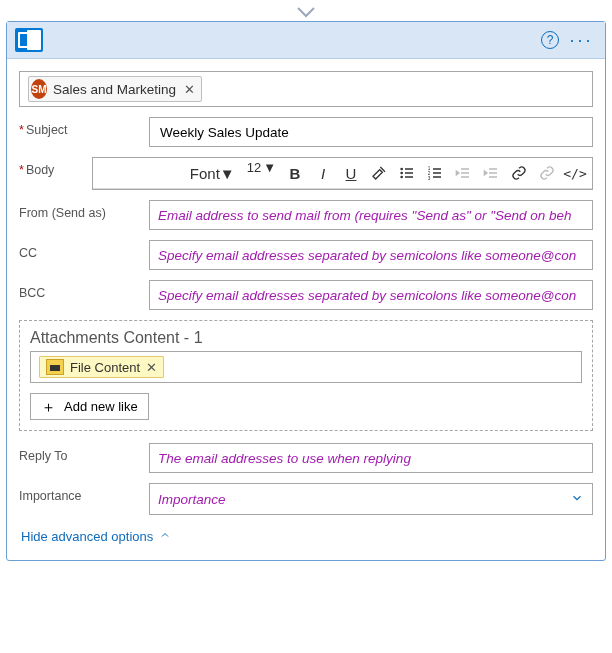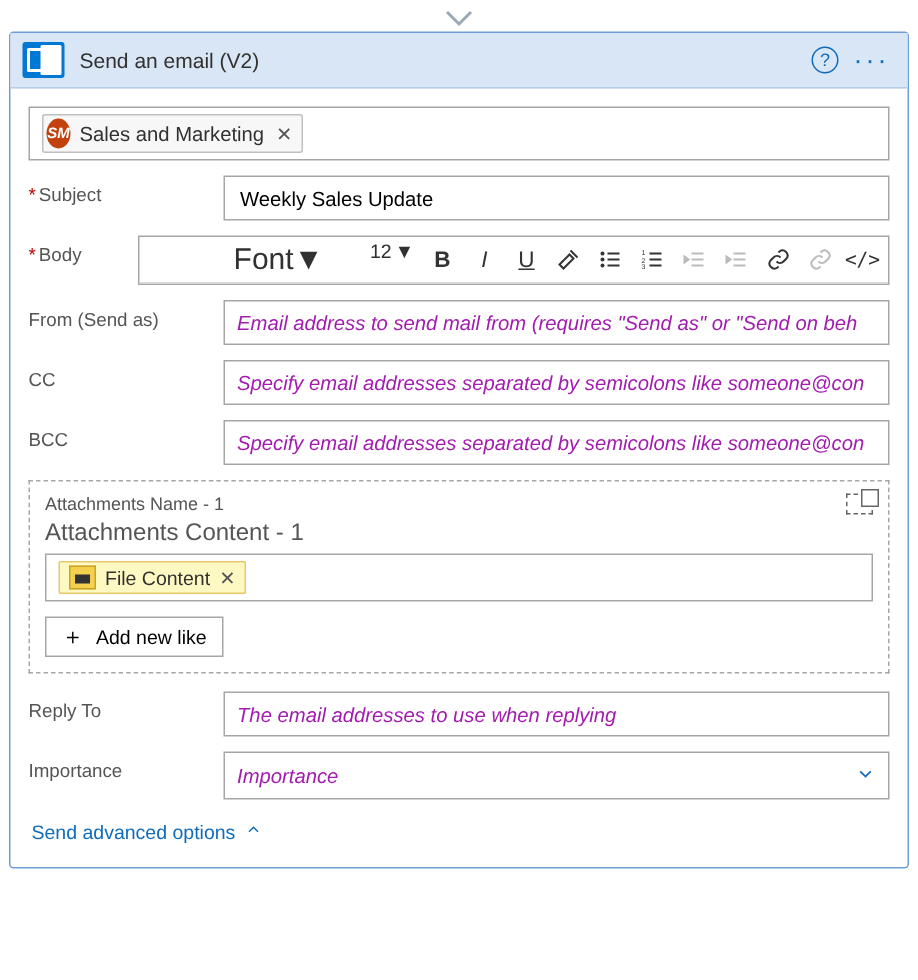--- a/index.html
+++ b/index.html
@@ -75,36 +75,36 @@
     display:inline-flex; align-items:center;
     border:1px solid #bfbfbf; border-radius:2px;
     padding: 2px 6px 2px 2px;
     background:#f7f7f7;
     font-size:13.5px;
   }
   .chip .sm-avatar{
     width:16px;height:20px;border-radius:50%;
     background:#c2410c;color:#fff;font-size:10px;
     display:flex;align-items:center;justify-content:center;
-    margin-right:6px;font-weight:600;font-style:italic;
+    margin-right:6px;font-weight:600;
   }
   .chip .close{margin-left:8px;color:#555;cursor:pointer;font-size:13px;}
   .toolbar {
     border:1px solid #a6a6a6;
     padding: 0;
   }
   .tb-row{
     display:flex;align-items:center;
     border-bottom:1px solid #d9d9d9;
     padding: 2px 4px;
     gap:2px;
   }
   .tb-font{
-    height:26px;display:flex;align-items:center;justify-content:center;
-    padding:0 6px;min-width:110px;font-size:20px;margin-left:34px;
+    height:26px;display:flex;align-items:center;justify-content:flex-end;
+    padding:0 6px;min-width:110px;font-size:15px;margin-left:34px;
   }
   .tb-size{
     height:26px;display:flex;align-items:flex-start;gap:2px;padding:0 4px;font-size:13px;
   }
   .tb-btn{
     width:26px;height:26px;display:flex;align-items:center;justify-content:center;
     font-size:15px;color:#333;border-radius:2px;
   }
   .tb-btn.disabled{color:#bbb;}
   .tb-btn svg{width:16px;height:16px;}
@@ -166,21 +166,20 @@
   <svg width="20" height="14" viewBox="0 0 20 14">
       <path d="M2 2 L10 10 L18 2" fill="none" stroke="#9aa8b8" stroke-width="2"></path>
     </svg>
 </div>
 
 <div class="card">
   <div class="card-header">
     <div class="outlook-icon">
         <span class="o-letter"></span>
       </div>
-    <div class="header-title">Send an email (V2)</div>
     <div class="header-spacer"></div>
     <div class="help-circle">?</div>
     <div class="dots">···</div>
   </div>
 
   <div class="card-body">
     
     <div class="row">
       <div class="field-col">
         <div class="input-box">
@@ -298,24 +297,20 @@
       <div class="label-col">BCC</div>
       <div class="field-col">
         <div class="input-box">
           <span class="placeholder">Specify email addresses separated by semicolons like someone@con</span>
         </div>
       </div>
     </div>
 
     
     <div class="attach-box">
-      <div class="attach-head">
-        <span>Attachments Name - 1</span>
-        <span class="switch-icon"></span>
-      </div>
       <div style="font-size:16px;color:#555;margin-bottom:4px;">Attachments Content - 1</div>
       <div class="attach-input" style="margin-bottom:0;">
         <span class="file-chip">
           <span class="fc-icon"></span>
           <span>File Content</span>
           <span class="close">✕</span>
         </span>
       </div>
       <button class="add-btn">
         <span class="plus">＋</span>
@@ -342,21 +337,21 @@
           <span class="chev">
             <svg width="14" height="14" viewBox="0 0 24 24">
                 <path d="M6 9l6 6 6-6" stroke="#0f6cbd" stroke-width="2" fill="none"></path>
               </svg>
           </span>
         </div>
       </div>
     </div>
 
     <div class="link-toggle">
-      <span>Send advanced options</span>
+      <span>Hide advanced options</span>
       <span class="chev-up">
         <svg width="12" height="12" viewBox="0 0 24 24">
             <path d="M6 15l6-6 6 6" stroke="#0f6cbd" stroke-width="2" fill="none"></path>
           </svg>
       </span>
     </div>
   </div>
 </div>
 
 </body></html>

